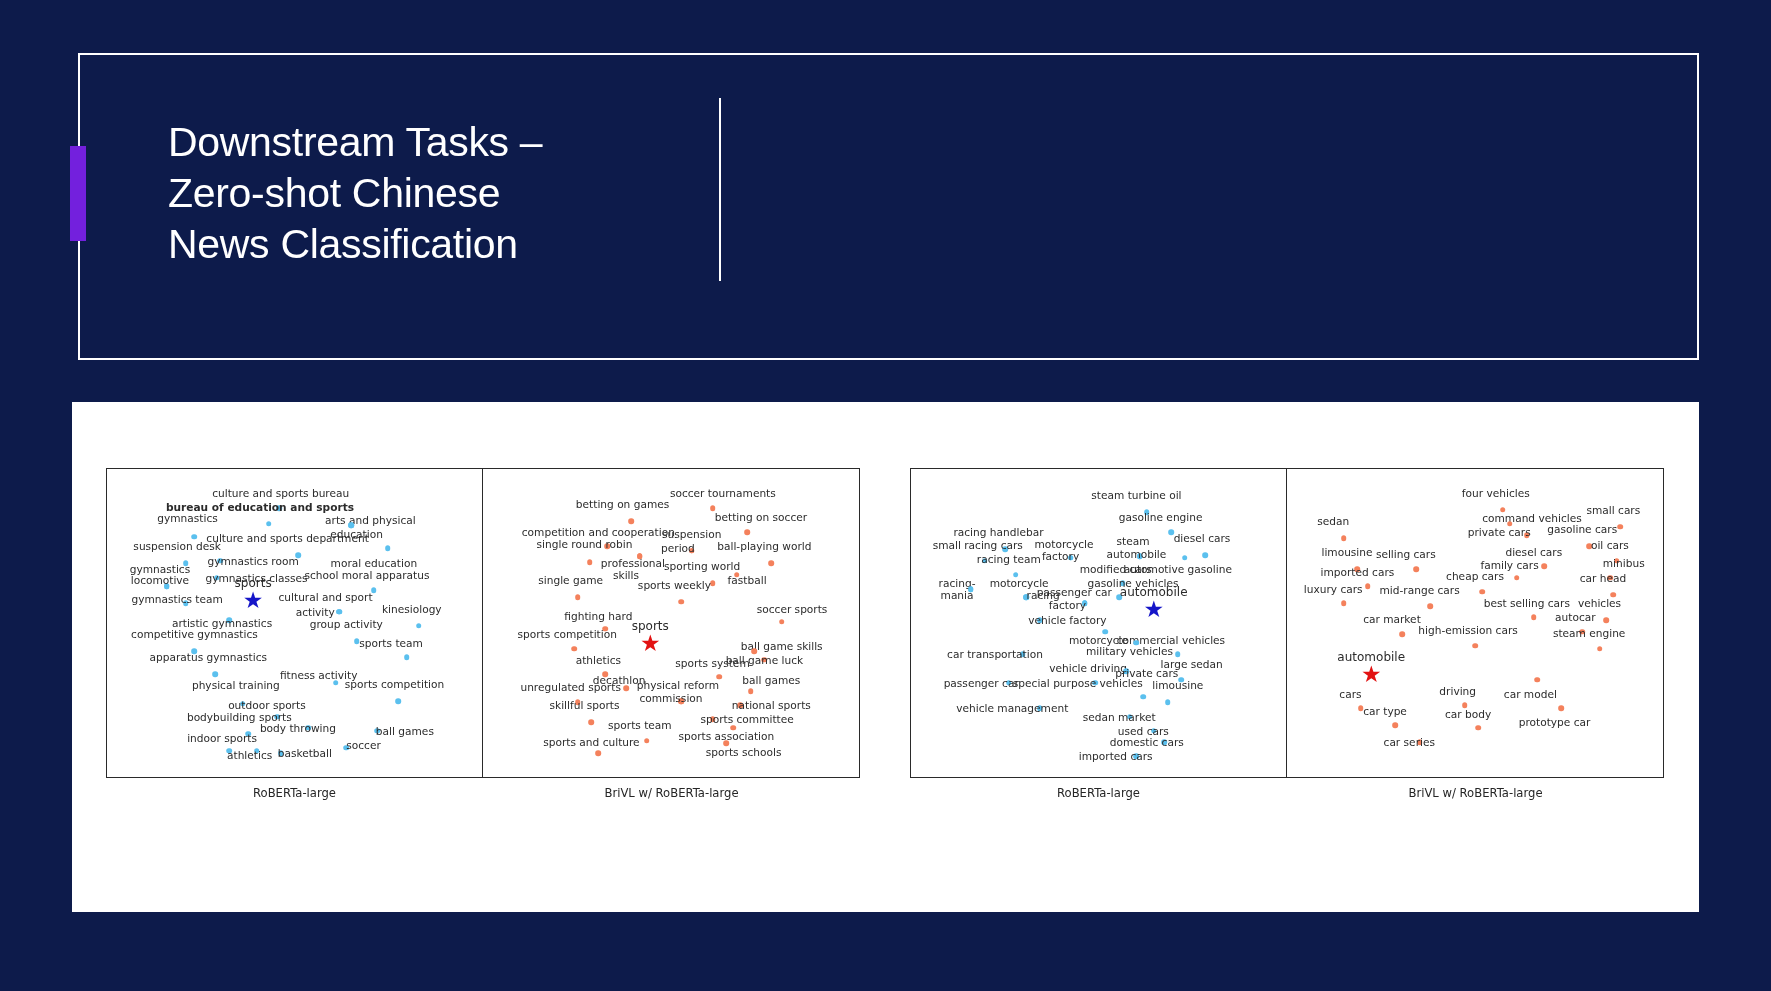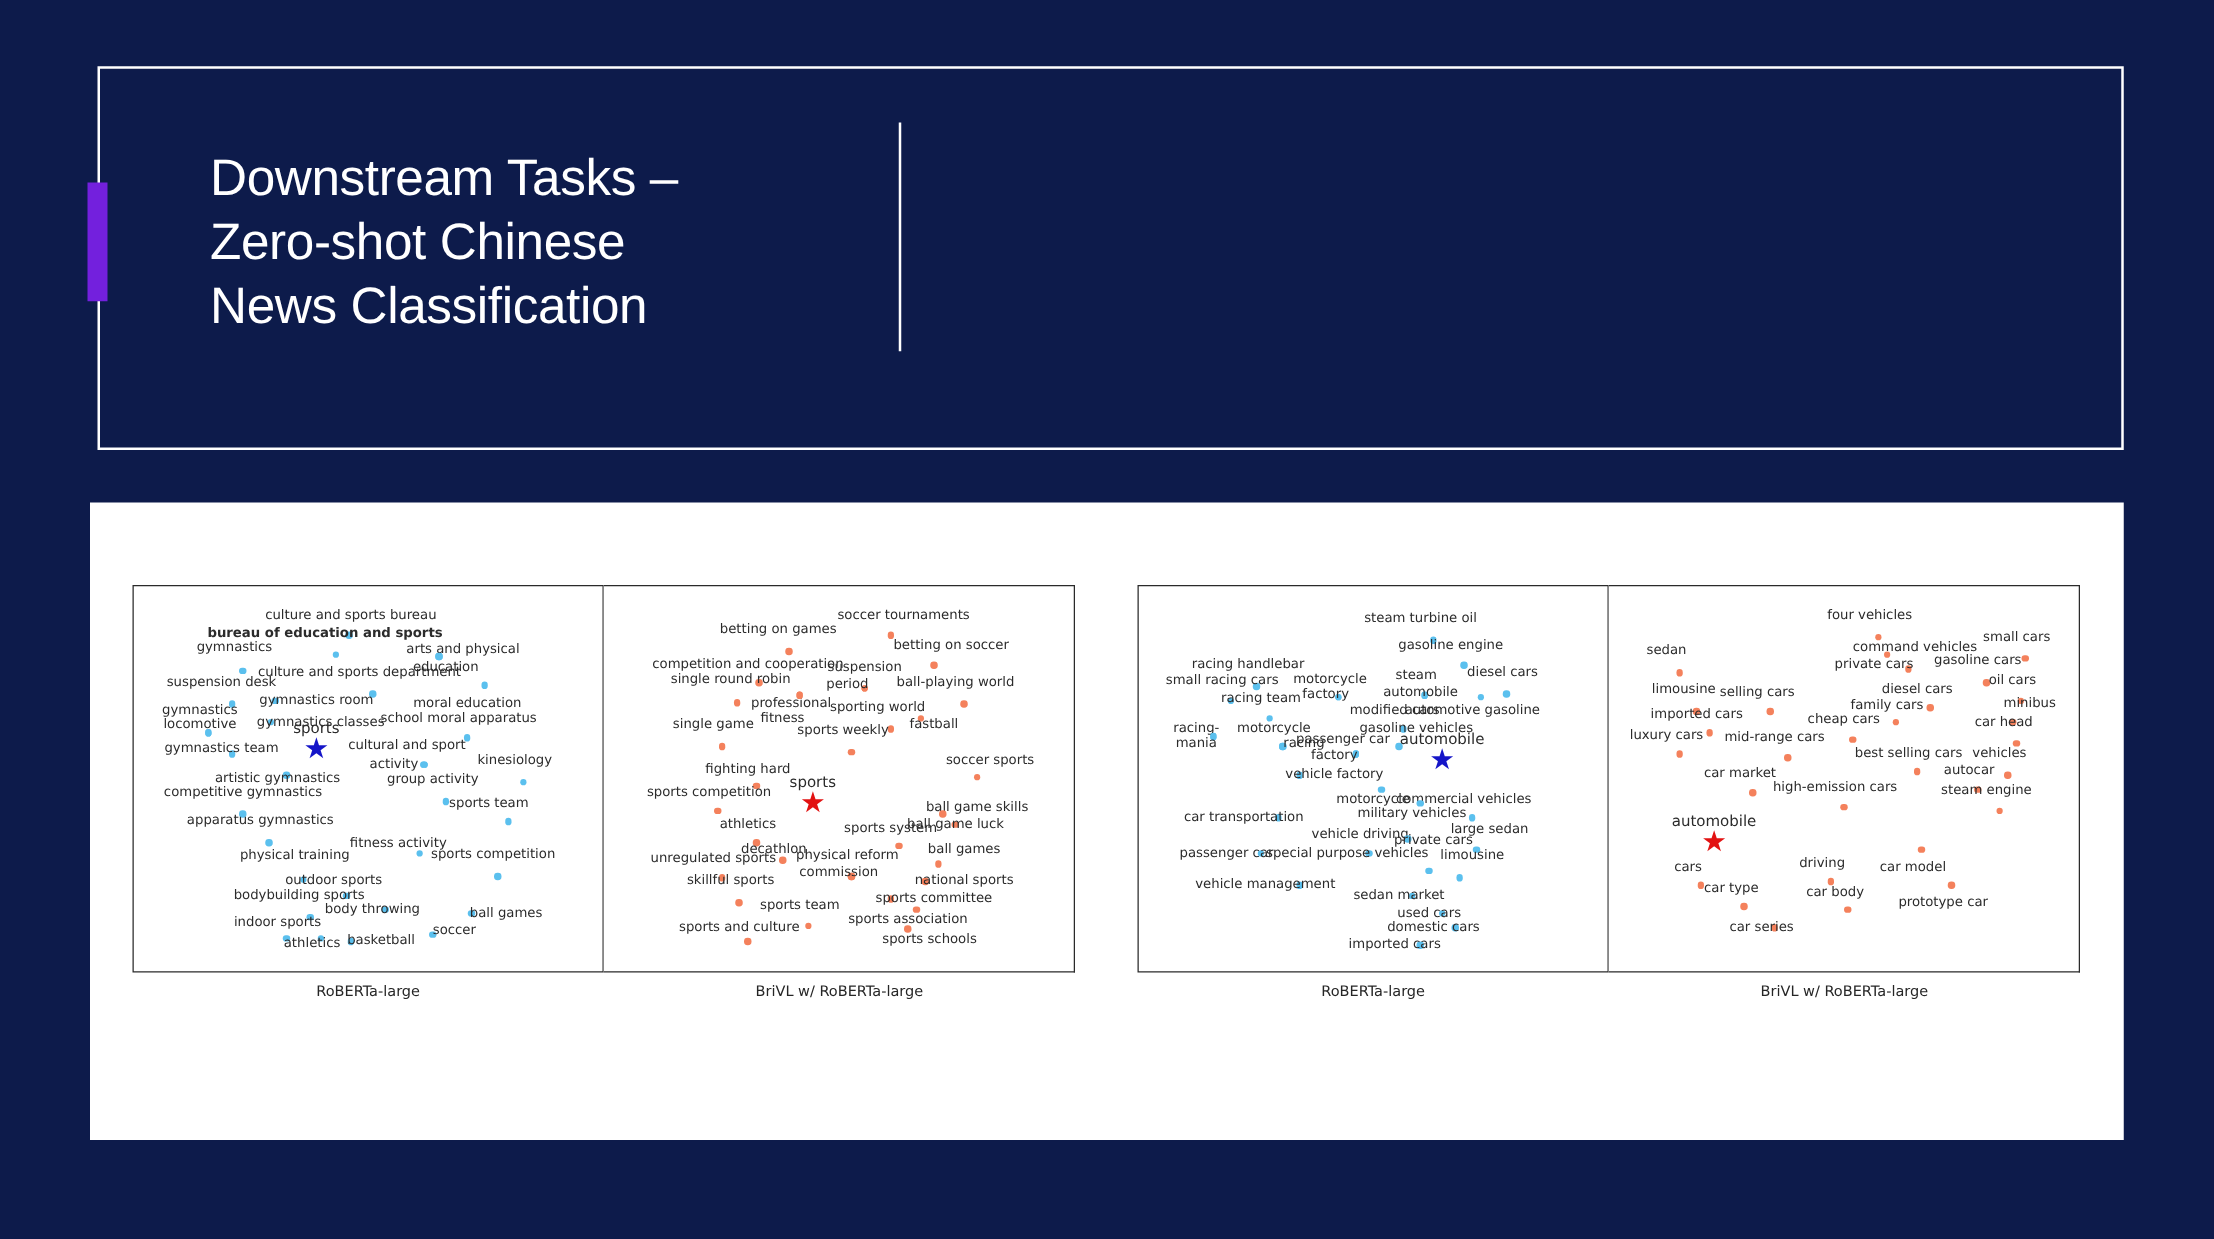--- a/index.html
+++ b/index.html
@@ -224,21 +224,21 @@
           <div class="pt-label" style="left: 55.52%; top: 21.02%;">suspension</div>
           <div class="pt-dot dot-orange" style="left: 55.52%; top: 26.54%;"></div>
           <div class="pt-label" style="left: 51.84%; top: 25.62%;">period</div>
           <div class="pt-dot dot-orange" style="left: 28.38%; top: 30.22%;"></div>
           <div class="pt-label" style="left: 27%; top: 24.24%;">single round robin</div>
           <div class="pt-dot dot-orange" style="left: 76.68%; top: 30.68%;"></div>
           <div class="pt-label" style="left: 74.84%; top: 25.16%;">ball-playing world</div>
           <div class="pt-dot dot-orange" style="left: 41.72%; top: 28.38%;"></div>
           <div class="pt-label" style="left: 39.88%; top: 30.68%;">professional</div>
           <div class="pt-dot dot-orange" style="left: 41.72%; top: 28.38%;"></div>
-          <div class="pt-label" style="left: 38.04%; top: 34.36%;">fitness</div>
+          <div class="pt-label" style="left: 38.04%; top: 34.36%;">skills</div>
           <div class="pt-dot dot-orange" style="left: 61.04%; top: 37.12%;"></div>
           <div class="pt-label" style="left: 58.28%; top: 31.6%;">sporting world</div>
           <div class="pt-dot dot-orange" style="left: 25.16%; top: 41.72%;"></div>
           <div class="pt-label" style="left: 23.32%; top: 36.2%;">single game</div>
           <div class="pt-dot dot-orange" style="left: 52.76%; top: 43.1%;"></div>
           <div class="pt-label" style="left: 50.92%; top: 37.58%;">sports weekly</div>
           <div class="pt-dot dot-orange" style="left: 67.48%; top: 34.36%;"></div>
           <div class="pt-label" style="left: 70.24%; top: 36.2%;">fastball</div>
           <div class="pt-dot dot-orange" style="left: 79.44%; top: 49.54%;"></div>
           <div class="pt-label" style="left: 82.2%; top: 45.4%;">soccer sports</div>

